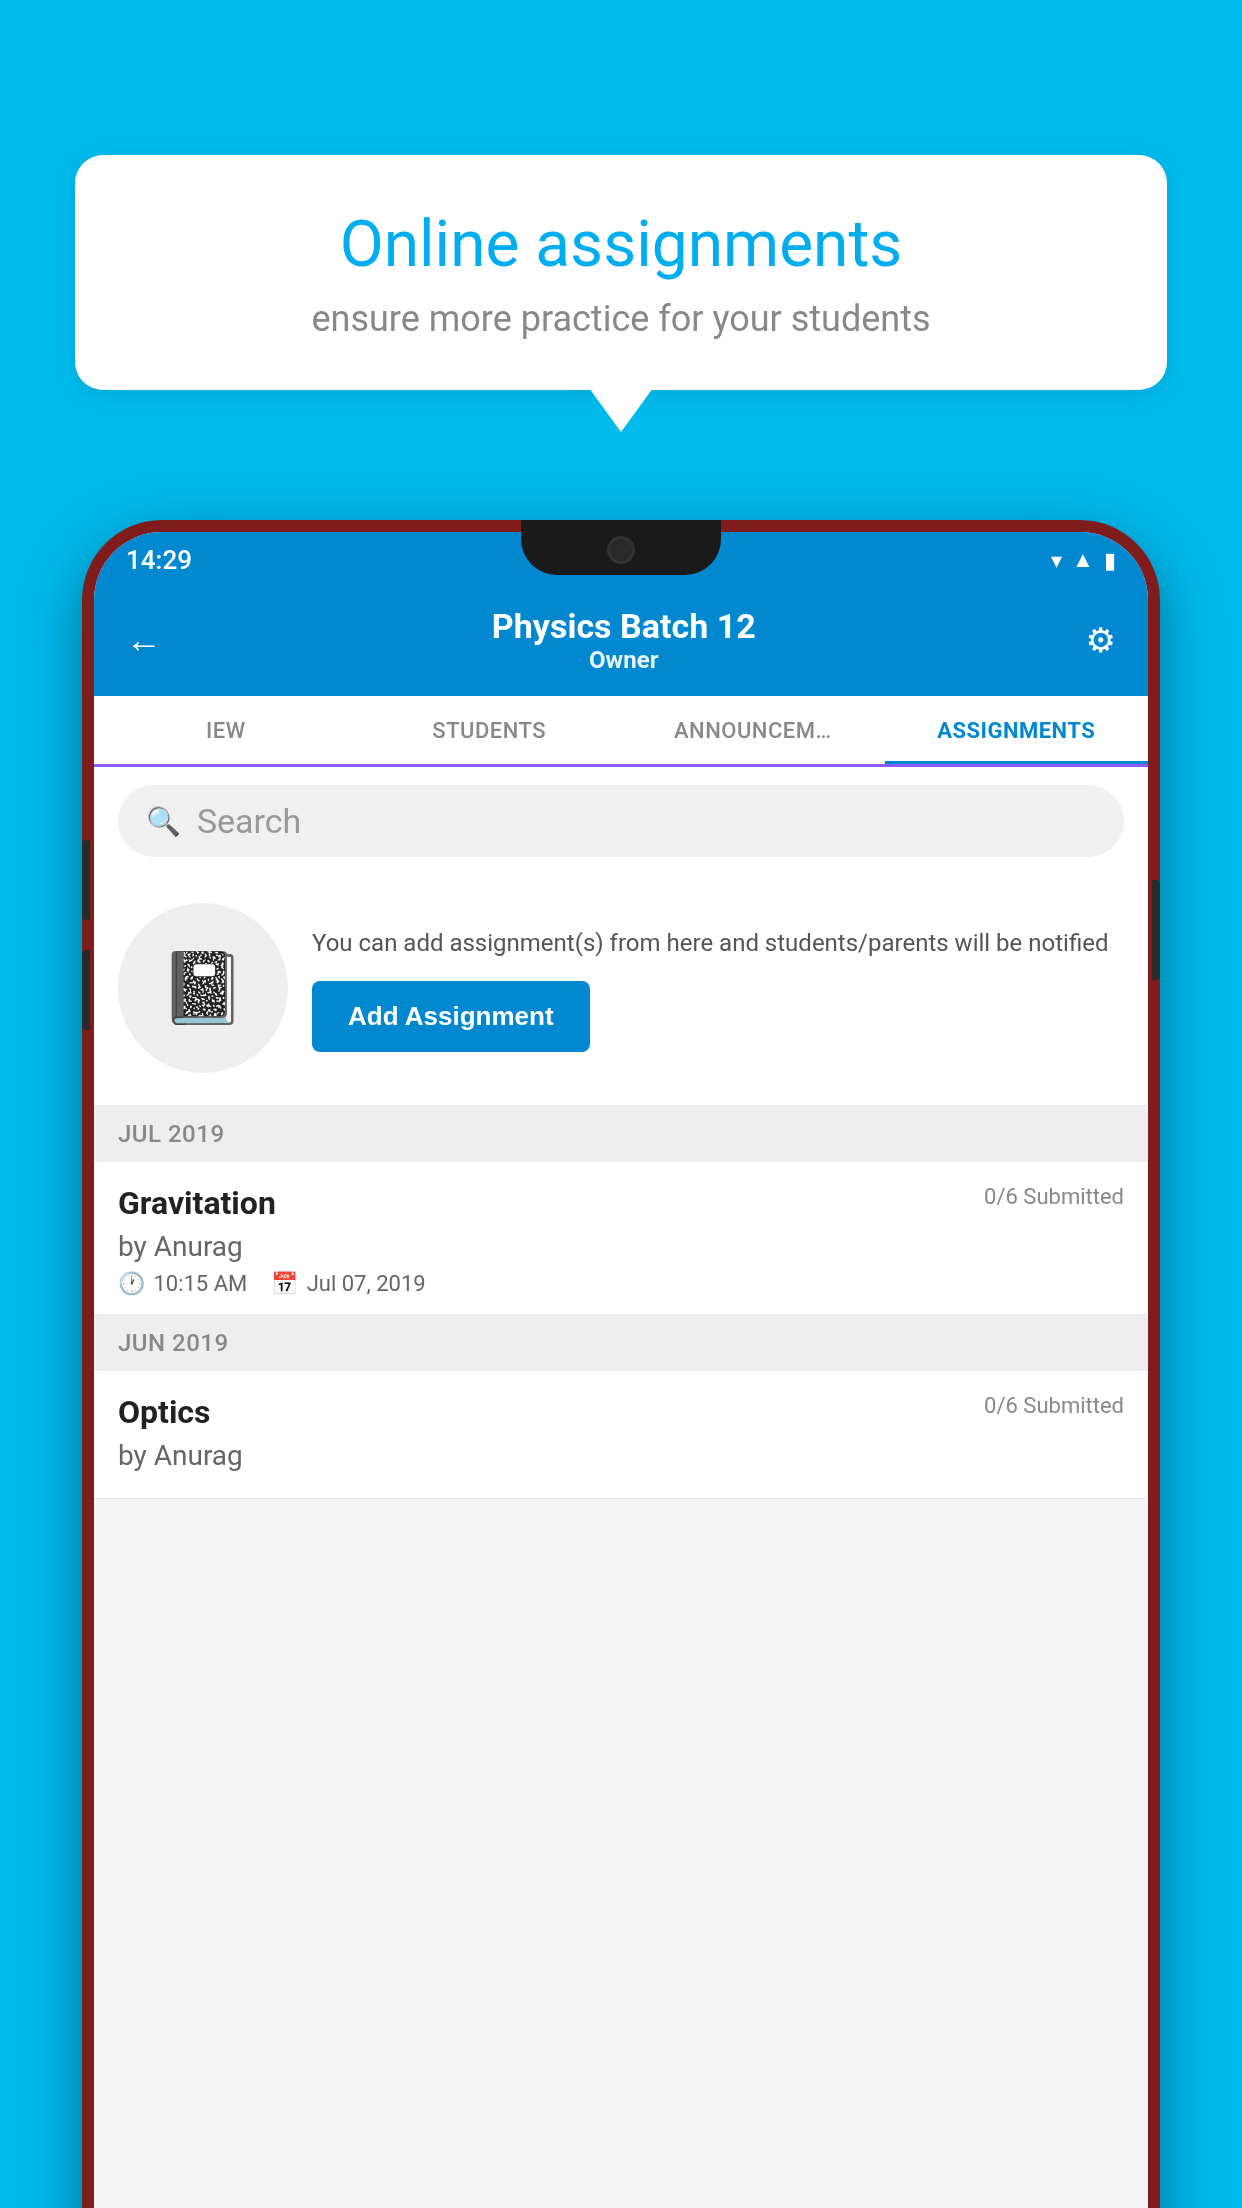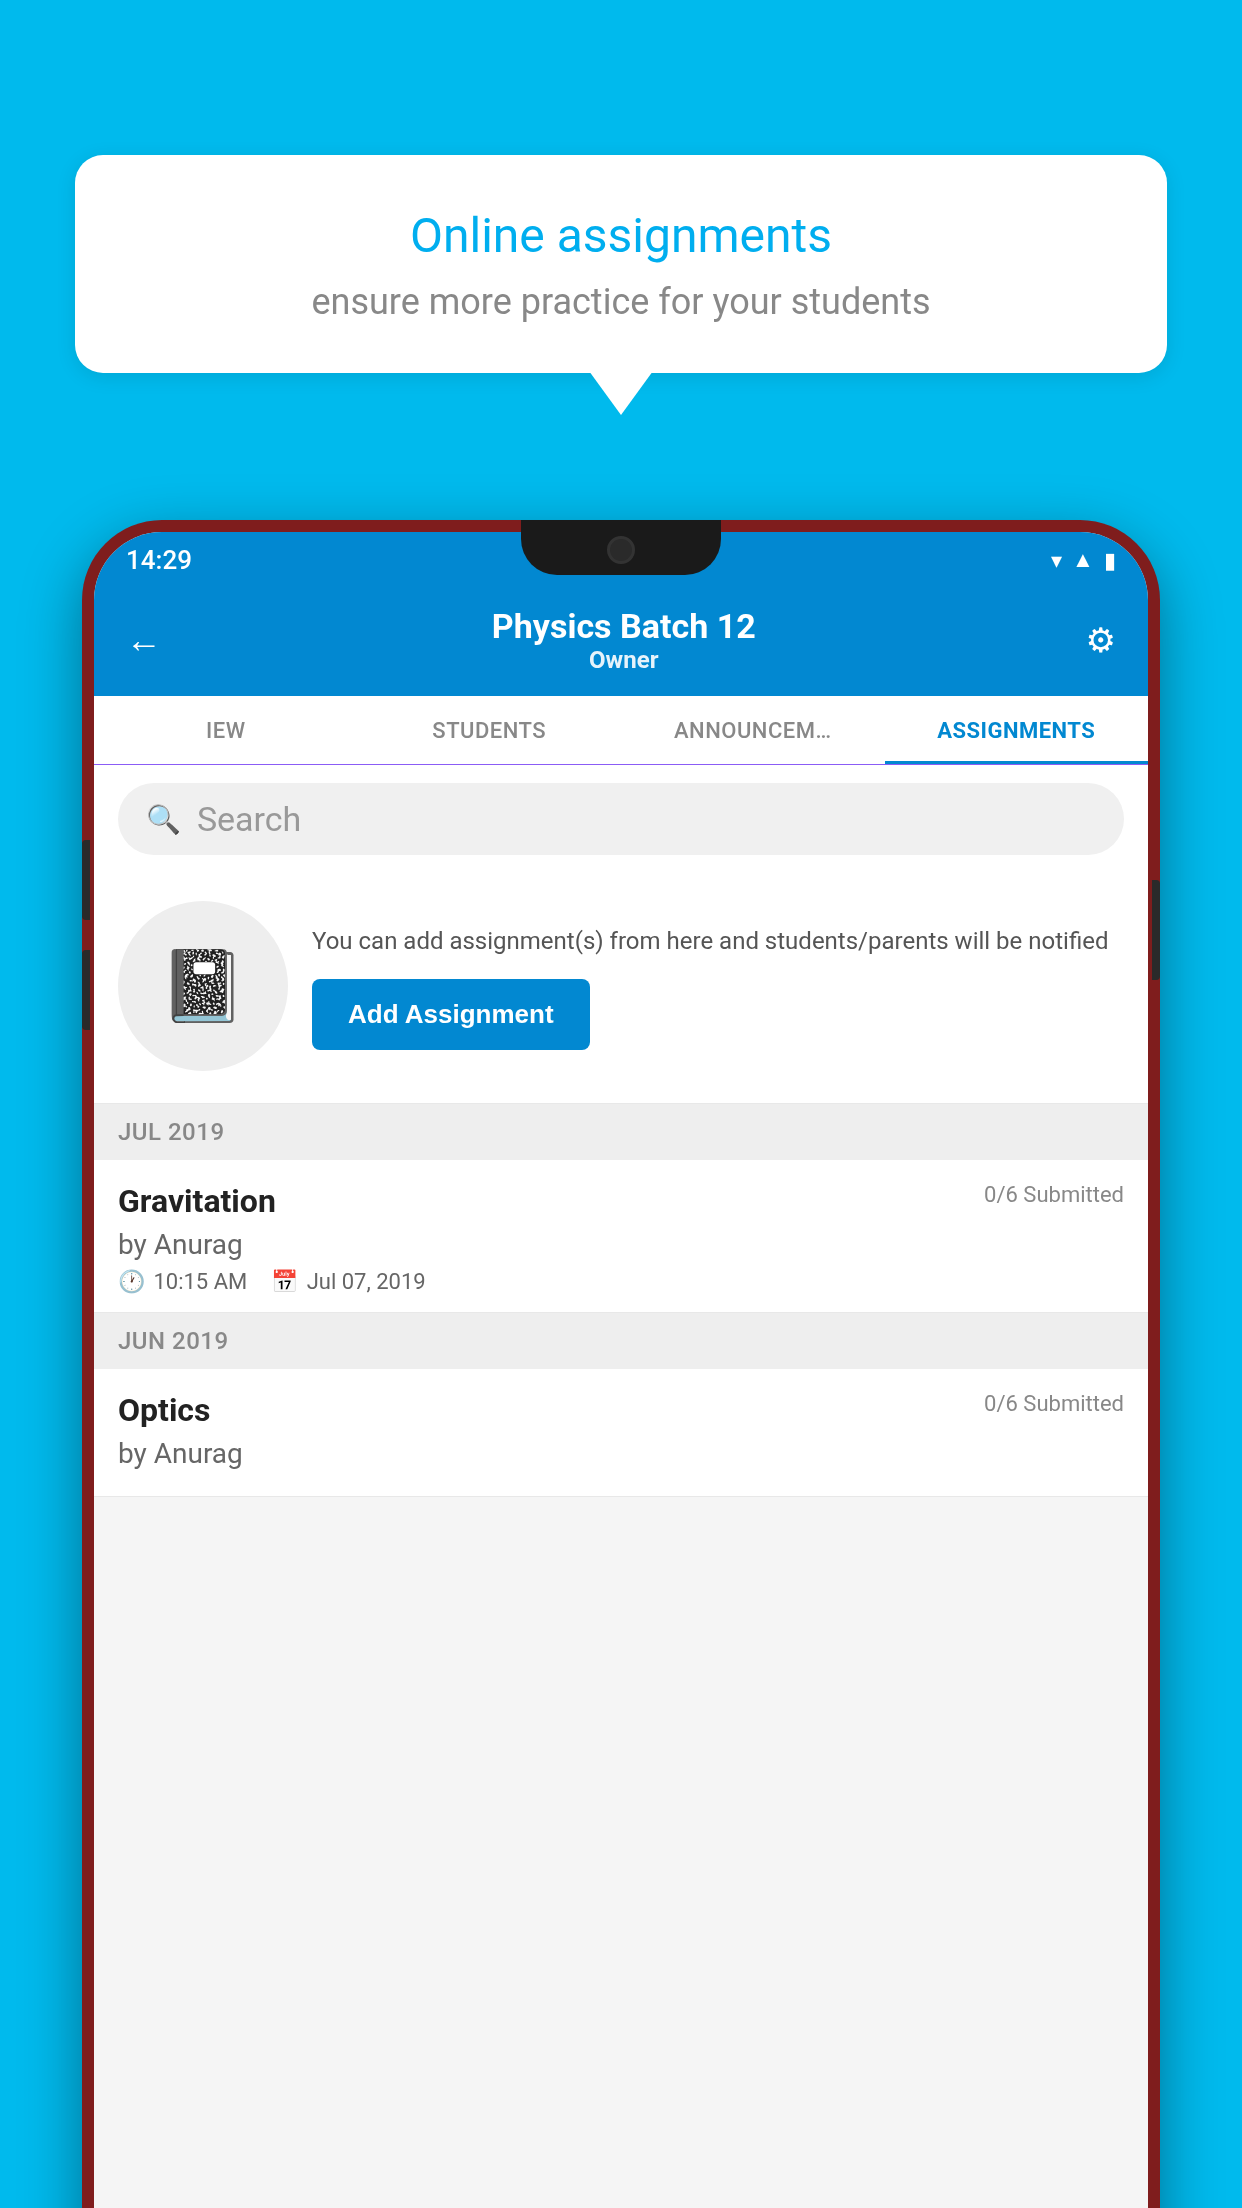--- a/index.html
+++ b/index.html
@@ -37,21 +37,21 @@
       left: 50%;
       transform: translateX(-50%);
       width: 0;
       height: 0;
       border-left: 32px solid transparent;
       border-right: 32px solid transparent;
       border-top: 44px solid white;
     }
 
     .speech-bubble-title {
-      font-size: 48px;
+      font-size: 64px;
       color: #00AEEF;
       font-weight: 400;
       margin-bottom: 18px;
       line-height: 1.1;
     }
 
     .speech-bubble-subtitle {
       font-size: 36px;
       color: #888;
       font-weight: 400;
@@ -168,21 +168,21 @@
     .settings-btn {
       color: white;
       font-size: 34px;
       cursor: pointer;
     }
 
     
     .tab-bar {
       background: white;
       display: flex;
-      border-bottom: 1px solid #8b5cf6;
+      border-bottom: 3px solid #8b5cf6;
       overflow: hidden;
     }
 
     .tab-item {
       flex: 1;
       text-align: center;
       padding: 22px 8px 18px;
       font-size: 22px;
       font-weight: 500;
       color: #888;

